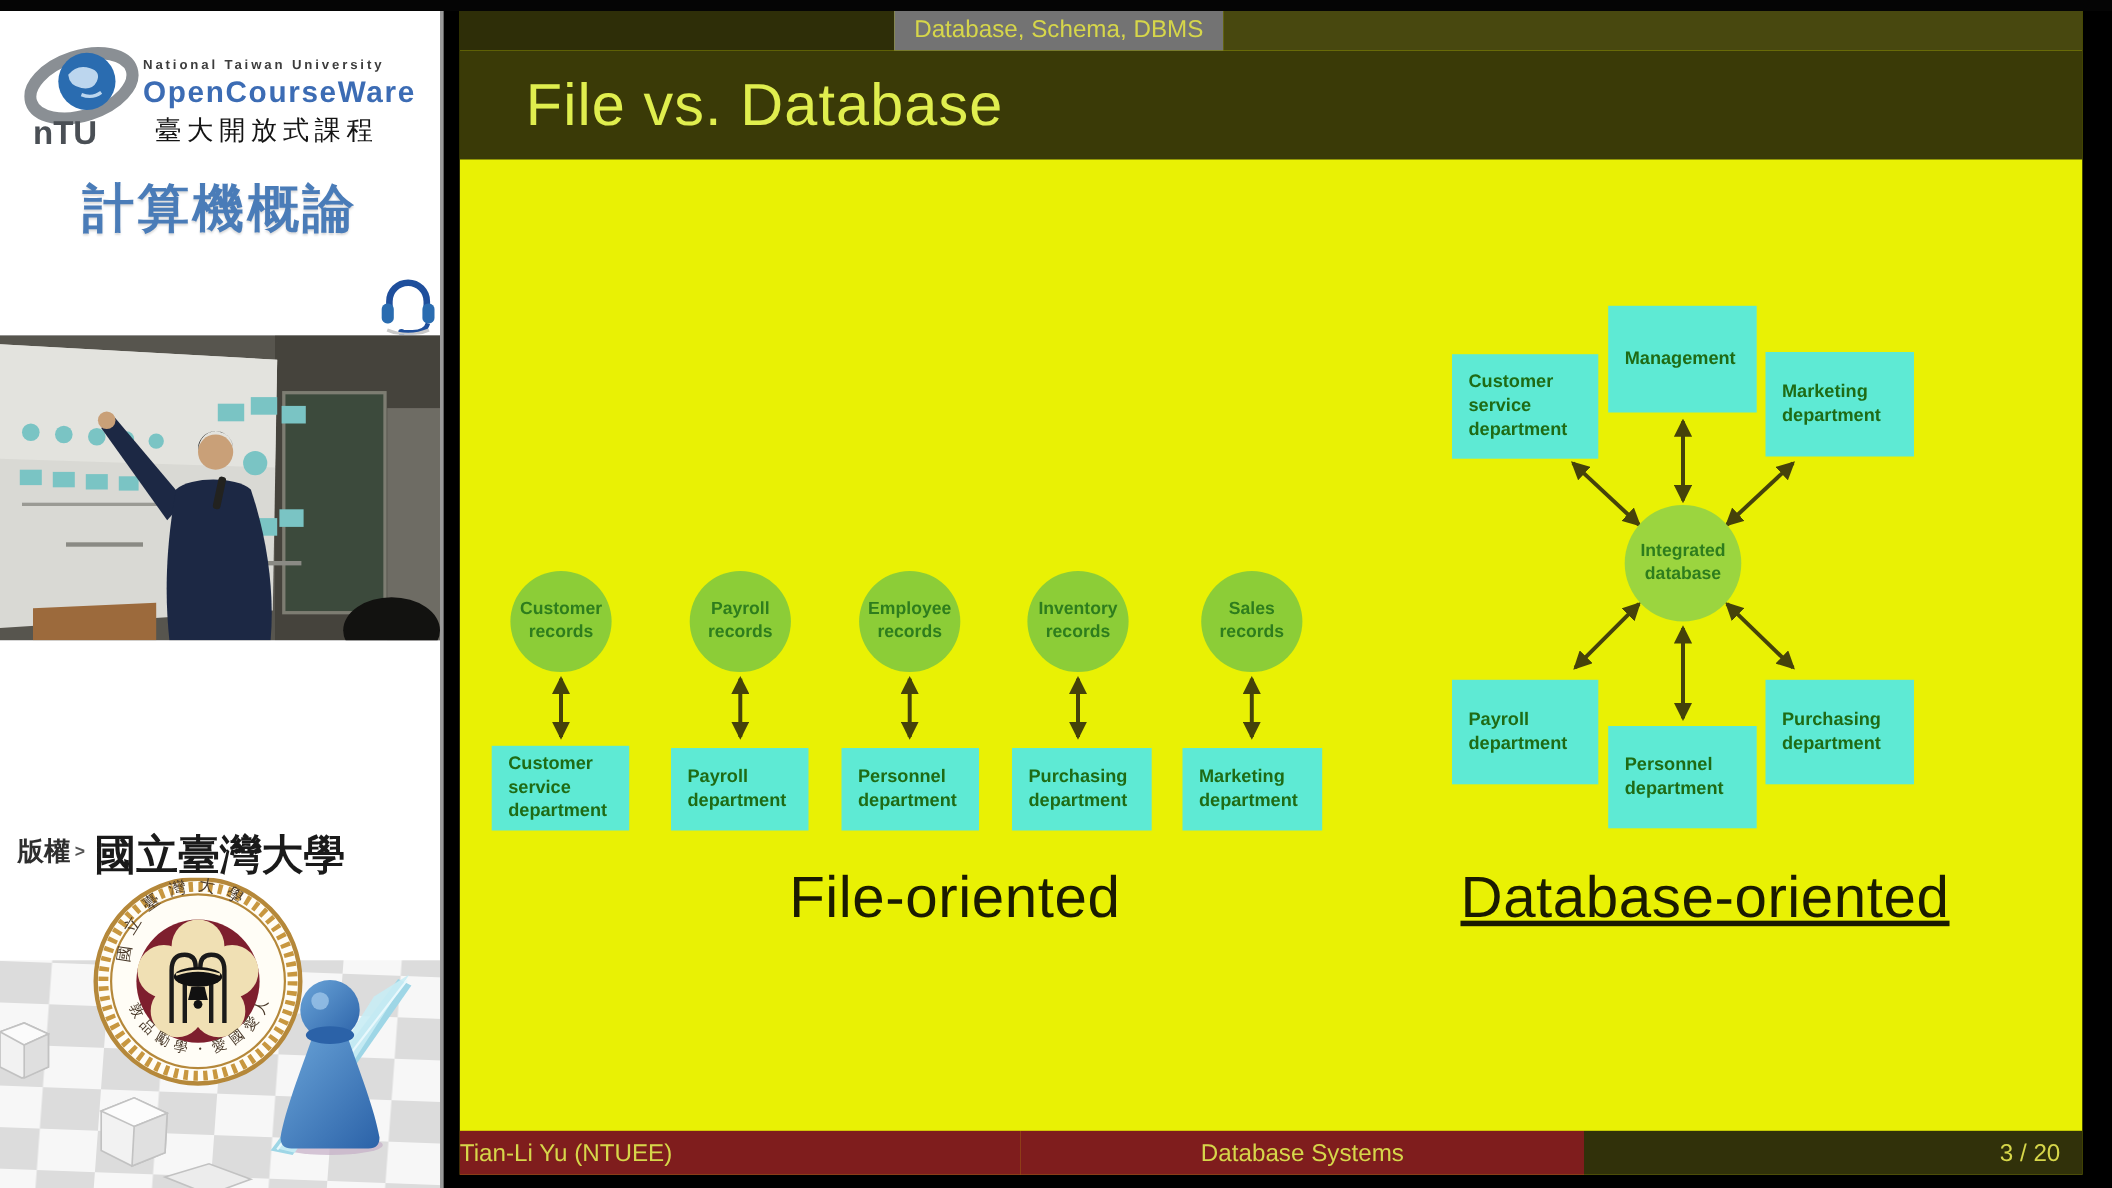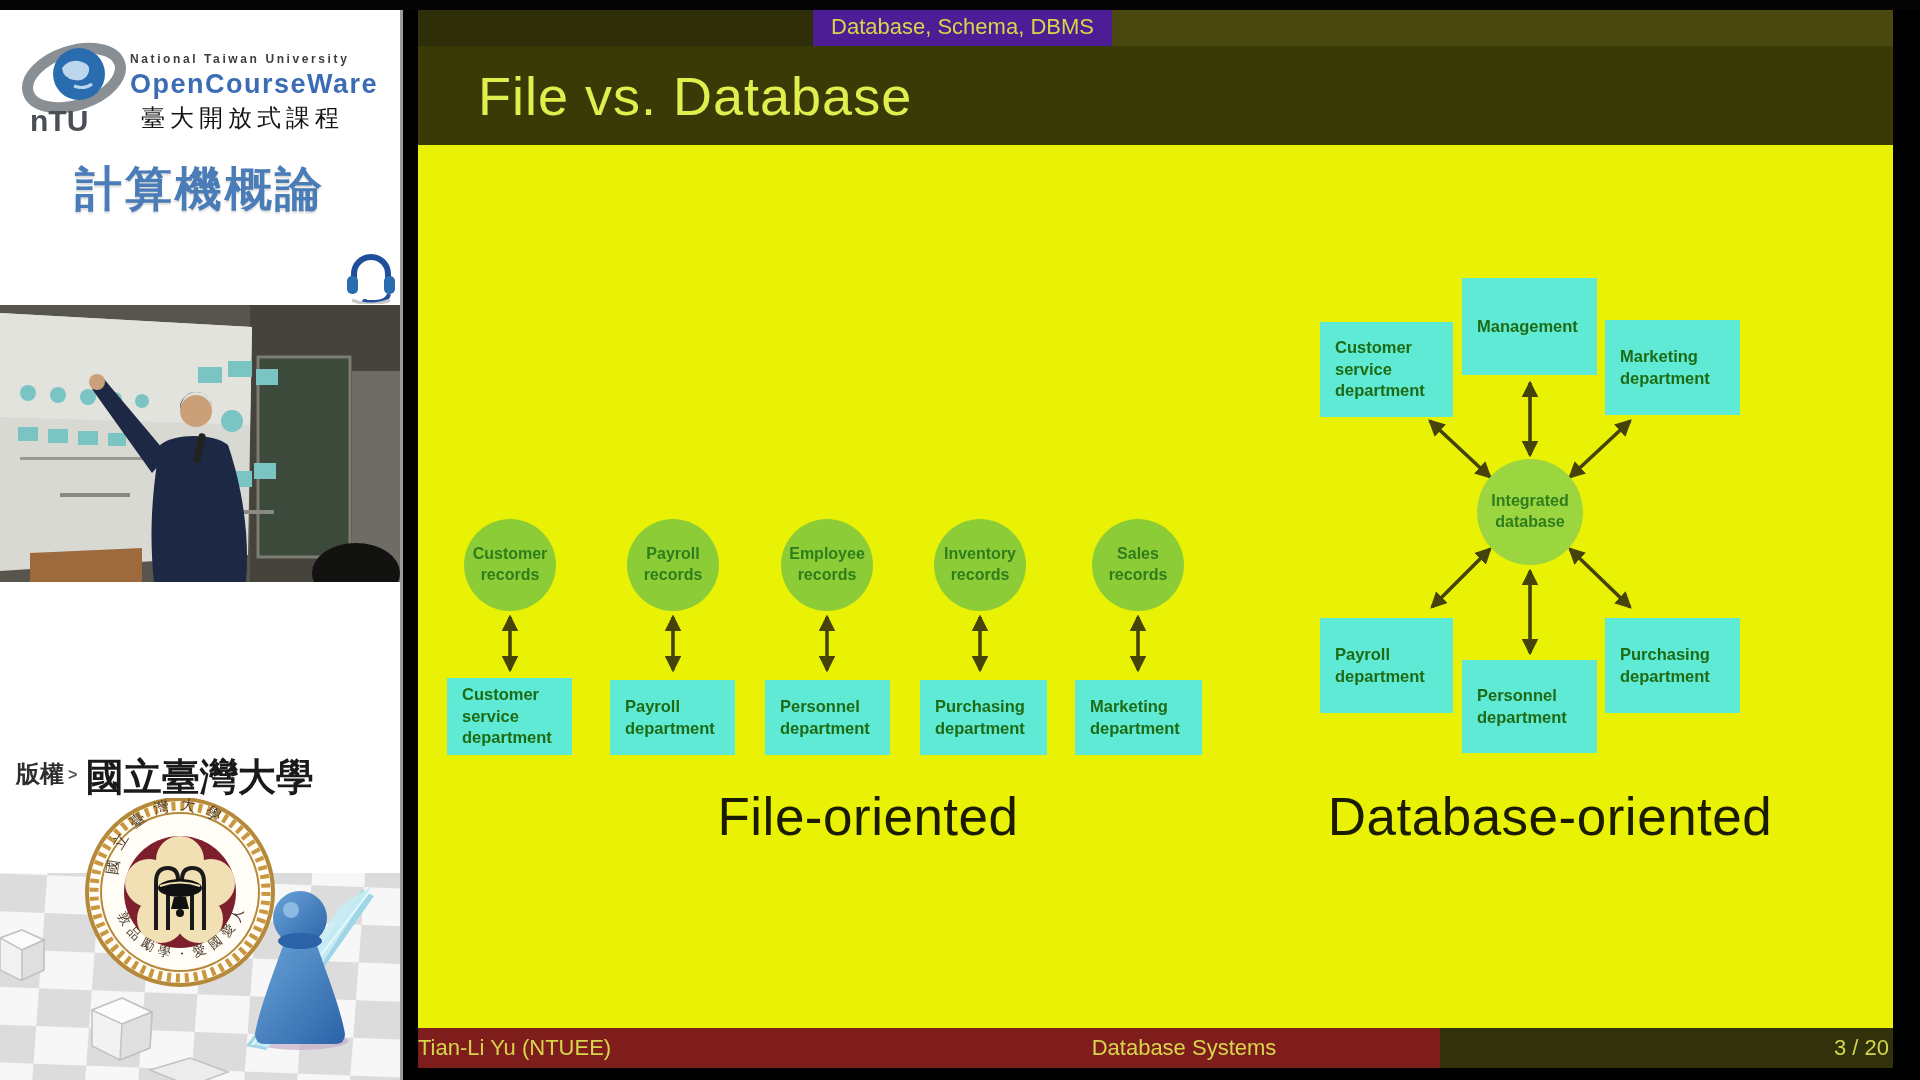--- a/index.html
+++ b/index.html
@@ -27,21 +27,21 @@
                 font-family:"DejaVu Sans",sans-serif;padding-top:8px;}
   .credit-sep{display:inline-block;vertical-align:top;font-size:16px;color:#555;padding:14px 4px 0 4px;font-weight:bold;}
   .credit-body{display:inline-block;vertical-align:top;font-family:"DejaVu Serif",serif;}
   .lect-line{font-size:40px;color:#49699e;line-height:1.12;white-space:nowrap;}
   .copy-line{font-size:38px;color:#1a1a1a;font-weight:bold;white-space:nowrap;}
   .illustration{position:absolute;left:0;top:788px;width:400px;height:292px;}
   
   .slide{position:absolute;left:418px;top:8px;width:1475px;height:1060px;background:#e9f104;}
   .slide-header{position:absolute;left:0;top:0;width:1475px;height:38px;display:flex;}
   .hseg1{width:395px;background:#2e2e08;}
-  .hseg2{width:299px;background:#4c1d95;display:flex;align-items:center;justify-content:center;}
+  .hseg2{width:299px;background:#737373;display:flex;align-items:center;justify-content:center;}
   .hseg3{flex:1;background:#48480f;}
   .hseg2 span{font-size:22px;color:#d6d64a;white-space:nowrap;}
   .slide-title{position:absolute;left:0;top:38px;width:1475px;height:99px;background:#3a3a07;
                display:flex;align-items:center;}
   .slide-title span{font-size:54px;color:#e0ee4e;padding-left:60px;letter-spacing:1px;}
   .slide-body{position:absolute;left:0;top:137px;width:1475px;height:883px;}
   .node-circle{position:absolute;border-radius:50%;background:#8ccd37;display:flex;
                align-items:center;justify-content:center;text-align:center;
                font-size:16px;font-weight:bold;color:#2e7d1d;line-height:1.3;white-space:pre-line;}
   .node-box{position:absolute;background:#5eead4;display:flex;align-items:center;
@@ -49,21 +49,21 @@
             padding-left:15px;box-sizing:border-box;white-space:pre-line;}
   .fo-circle{width:92px;height:92px;}
   .db-circle{width:106px;height:106px;background:#9bd53f;}
   .caption{position:absolute;font-size:53px;color:#1b1b00;letter-spacing:.5px;white-space:nowrap;
            transform:translateX(-50%);margin-top:15px;}
   .arrow-layer{position:absolute;left:0;top:0;width:1475px;height:883px;pointer-events:none;}
   .slide-footer{position:absolute;left:0;top:1020px;width:1475px;height:40px;display:flex;
                 font-size:22px;color:#d6d64a;}
   .fseg1{width:510px;background:#7f1d1d;display:flex;align-items:center;justify-content:flex-start;}
   .fseg2{width:512px;background:#7f1d1d;display:flex;align-items:center;justify-content:center;}
-  .fseg3{flex:1;background:#31310a;display:flex;align-items:center;justify-content:flex-end;padding-right:4px;}
+  .fseg3{flex:1;background:#31310a;display:flex;align-items:center;justify-content:flex-end;padding-right:20px;}
   .topbar{position:absolute;left:0;top:0;width:1920px;height:10px;background:#050505;}
 </style>
 </head>
 <body>
 
 <div class="canvas">
 
   <aside class="sidebar">
 
     <div class="logo-row">
@@ -288,21 +288,21 @@
       <div class="node-box" style="left:902px;top:473px;width:133px;height:95px;">Payroll
 department</div>
       <div class="node-box" style="left:1044px;top:515px;width:135px;height:93px;">Personnel
 department</div>
       <div class="node-box" style="left:1187px;top:473px;width:135px;height:95px;">Purchasing
 department</div>
 
       <div class="node-circle db-circle" style="left:1059px;top:314px;">Integrated
 database</div>
 
-      <div class="caption" style="left:1132px;top:626px;">Database-oriented</div>
+      <div class="caption" style="left:1132px;top:626px;text-decoration:underline;">Database-oriented</div>
     </div>
 
     <div class="slide-footer">
       <div class="fseg1">
         <span>Tian-Li Yu  (NTUEE)</span>
       </div>
       <div class="fseg2">
         <span>Database Systems</span>
       </div>
       <div class="fseg3">

